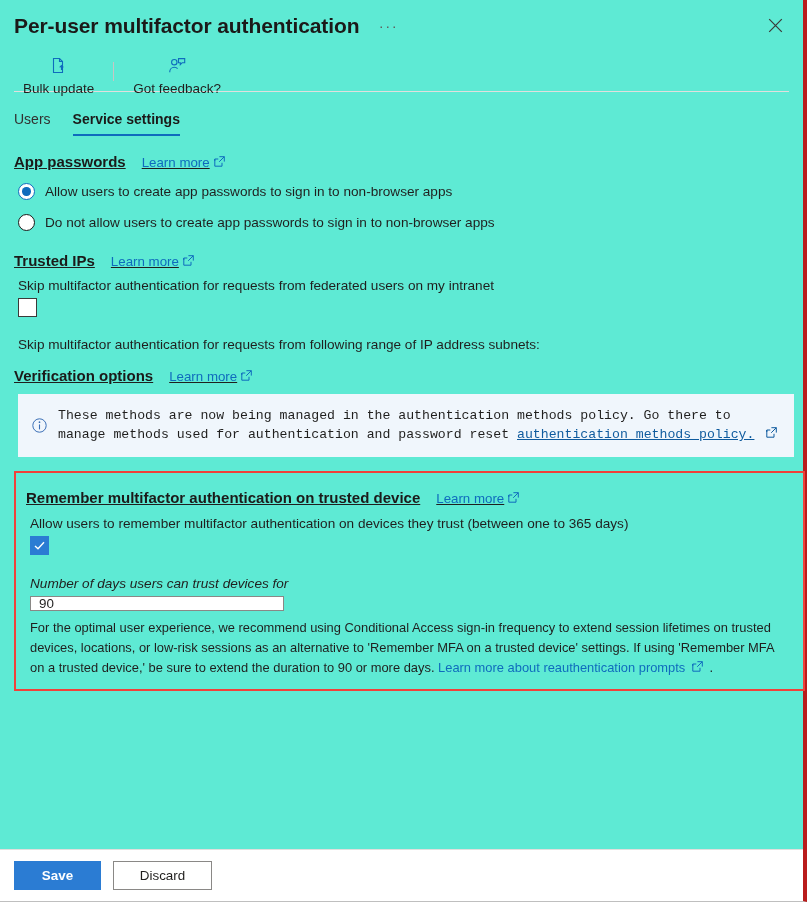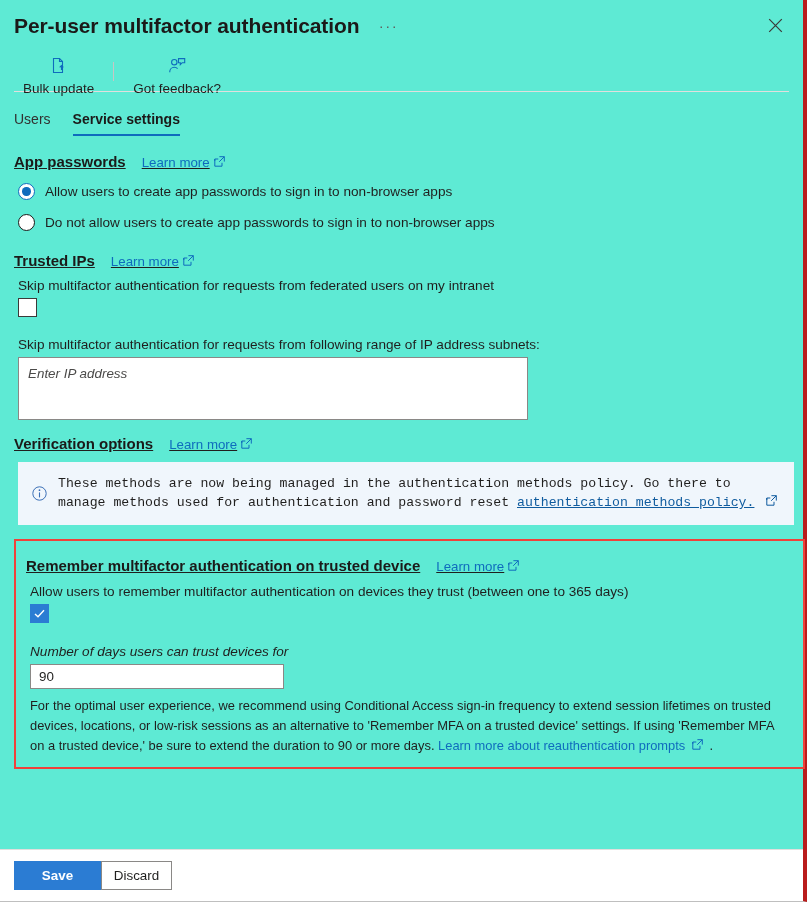--- a/index.html
+++ b/index.html
@@ -237,21 +237,21 @@
     margin: 14px 0 0 0;
     border: 2.5px solid #f0413a;
     padding: 9px 10px 11px 10px;
     width: 791px;
   }
   .highlight-box .section-head { margin-top: 7px; margin-bottom: 10px; }
 
   .num-input {
     display: block;
     width: 254px;
-    height: 25px;
+    height: 15px;
     margin: 3px 0 0 4px;
     border: 1px solid #8a8886;
     font-family: "Liberation Sans", sans-serif;
     font-size: 13.4px;
     color: #201f1e;
     padding: 0 8px;
     outline: none;
     background: #fff;
   }
   .helper-text {
@@ -268,36 +268,36 @@
 
   
   .footer {
     position: absolute;
     left: 0; right: 0;
     bottom: 0;
     height: 52px;
     border-top: 1px solid #e1dfdd;
     display: flex;
     align-items: center;
-    gap: 0;
+    gap: 12px;
     padding: 0 14px;
     background: #fff;
   }
   .btn-primary {
     width: 87px; height: 29px;
     background: #2b7cd3;
     color: #ffffff;
     font-size: 13.4px;
     font-weight: 700;
     border: none;
     cursor: pointer;
     font-family: "Liberation Sans", sans-serif;
   }
   .btn-secondary {
-    width: 71px; height: 29px;
+    width: 99px; height: 29px;
     background: #ffffff;
     color: #201f1e;
     font-size: 13.4px;
     border: 1px solid #8a8886;
     cursor: pointer;
     font-family: "Liberation Sans", sans-serif;
   }
 </style>
 </head>
 <body>
@@ -383,21 +383,20 @@
             <path d="M10.3 0.7 L5.2 5.8" fill="none" stroke="#0f6cbd" stroke-width="1"></path>
           </svg>
         </span>
       </span>
     </div>
 
     <div class="plain-label">Skip multifactor authentication for requests from federated users on my intranet</div>
     <div class="checkbox"></div>
 
     <div class="plain-label" style="margin-top:16px;">Skip multifactor authentication for requests from following range of IP address subnets:</div>
-    <textarea class="ip-textarea" placeholder="Enter IP address" style=""></textarea>
 
     
     <div class="section-head" style="margin-top:15px;">
       <span class="h">Verification options</span>
       <span class="learn-more">
         <span>Learn more</span>
         <span class="ext">
           <svg width="11" height="11" viewBox="0 0 11 11" aria-hidden="true">
             <path d="M0.8 3 v7.2 h7.2 v-3.4" fill="none" stroke="#0f6cbd" stroke-width="1"></path>
             <path d="M4.3 3 h-3.5 v2" fill="none" stroke="#0f6cbd" stroke-width="1"></path>

